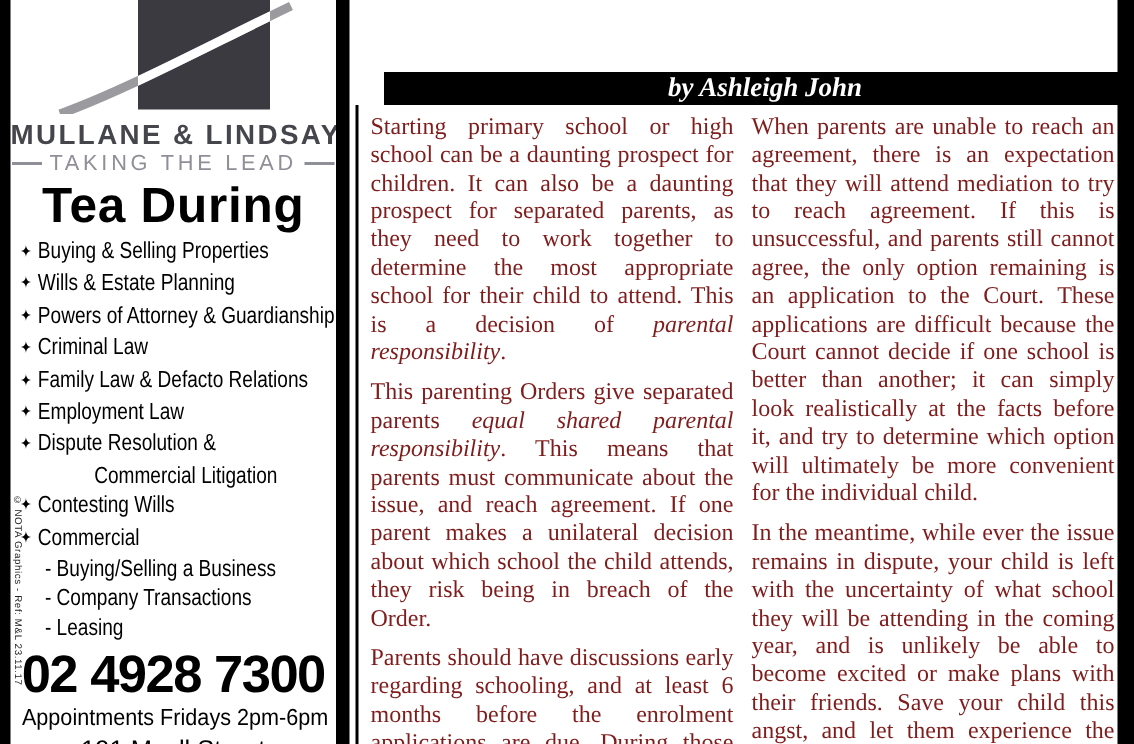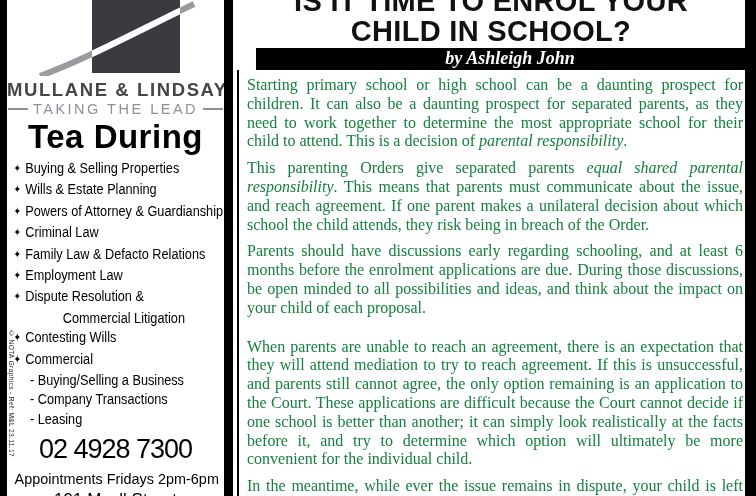--- a/index.html
+++ b/index.html
@@ -22,21 +22,21 @@
   .tagline { font-size:14.5px; letter-spacing:2.5px; color:#8f8f97; white-space:nowrap; }
   .location-heading { font-size:33px; font-weight:bold; letter-spacing:0.5px; margin-top:3px; line-height:34px; }
   .services {
     text-align:left; list-style:none; margin:4px 0 0; padding:0 0 0 8px;
     font-size:15.5px; line-height:19.4px; white-space:nowrap;
     transform:scaleX(0.82); transform-origin:0 0; width:122%;
   }
   .service-item .bullet { font-size:11px; margin-right:5px; position:relative; top:-1px; }
   .service-cont { padding-left:60px; }
   .service-sub  { padding-left:20px; }
-  .phone { font-size:27px; font-weight:normal; letter-spacing:-1px; margin-top:3px; line-height:37px; white-space:nowrap; }
+  .phone { font-size:35px; font-weight:bold; letter-spacing:-1px; margin-top:3px; line-height:37px; white-space:nowrap; }
   .appointments { font-size:15.5px; margin-top:2px; transform:scaleX(0.93); transform-origin:50% 50%; white-space:nowrap; }
   .address { font-size:17px; margin-top:2px; }
   .copyright {
     position:absolute; left:8px; top:330px; writing-mode:vertical-rl;
     font-size:6.5px; letter-spacing:0.4px; color:#222; z-index:6;
   }
   
   .article { position:absolute; left:237px; top:0; width:519px; height:496px; background:#fff; }
   .article-right-strip { position:absolute; right:0; top:0; width:11px; height:496px; background:#000; }
   .headline-box { position:absolute; left:0; top:0; width:508px; height:48px; overflow:hidden; }
@@ -47,21 +47,21 @@
   .byline-bar {
     position:absolute; left:0; top:48px; width:508px; height:22px; background:#000;
     color:#fff; text-align:center; font-family:"Liberation Serif", serif;
     font-style:italic; font-weight:bold; font-size:18px; line-height:21px;margin-left:19px;
   }
   .article-body {
     position:absolute; left:0; top:70px; width:508px; height:426px;
     box-sizing:border-box; border-left:2px solid #000;
     display:flex; gap:12px; padding:6px 2px 0 8px; overflow:hidden;
     font-family:"Liberation Serif", serif; font-size:16px; line-height:18.8px;
-    text-align:justify; color:#15803d;flex-direction:column;
+    text-align:justify; color:#7f1d1d;
   }
   .article-col { flex:1; min-width:0; }
   .article-p { margin:0 0 8px; }
   .article-p em { font-style:italic; }
 </style>
 </head>
 <body>
 
 <div class="ad">
   <div class="ad-border-left"></div>
@@ -104,26 +104,20 @@
       </ul>
 
     <div class="phone">02 4928 7300</div>
     <div class="appointments">Appointments Fridays 2pm-6pm</div>
     <div class="address">191 Myall Street</div>
 
   </div>
 </div>
 
 <div class="article">
-  <div class="headline-box">
-    <h1 class="headline">
-      <div>IS IT TIME TO ENROL YOUR</div>
-      <div>CHILD IN SCHOOL?</div>
-    </h1>
-  </div>
   <div class="byline-bar">
     <span>by Ashleigh John</span>
   </div>
   <div class="article-body">
     <div class="article-col">
         <p class="article-p"><span>Starting primary school or high school can be a daunting prospect for children.  It can also be a daunting prospect for separated parents, as they need to work together to determine the most appropriate school for their child to attend. This is a decision of </span><em>parental responsibility</em><span>.</span></p>
         <p class="article-p"><span>This parenting Orders give separated parents </span><em>equal shared parental responsibility</em><span>.  This means that parents must communicate about the issue, and reach agreement.  If one parent makes a unilateral decision about which school the child attends, they risk being in breach of the Order.</span></p>
         <p class="article-p"><span>Parents should have discussions early regarding schooling, and at least 6 months before the enrolment applications are due.  During those discussions, be open minded to all possibilities and ideas, and think about the impact on your child of each proposal.</span></p>
       </div>
     <div class="article-col">

